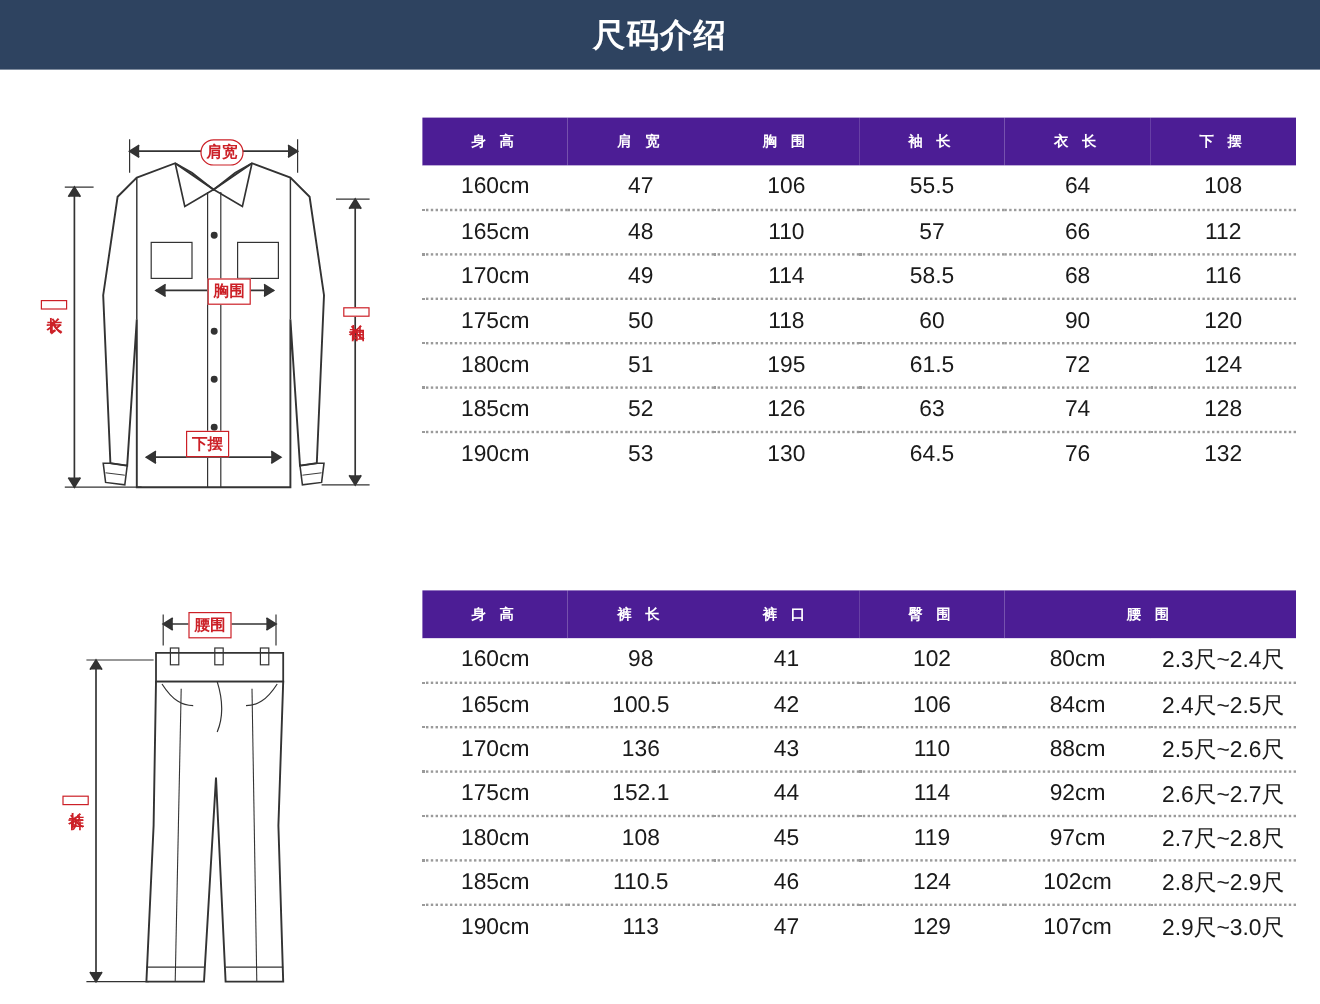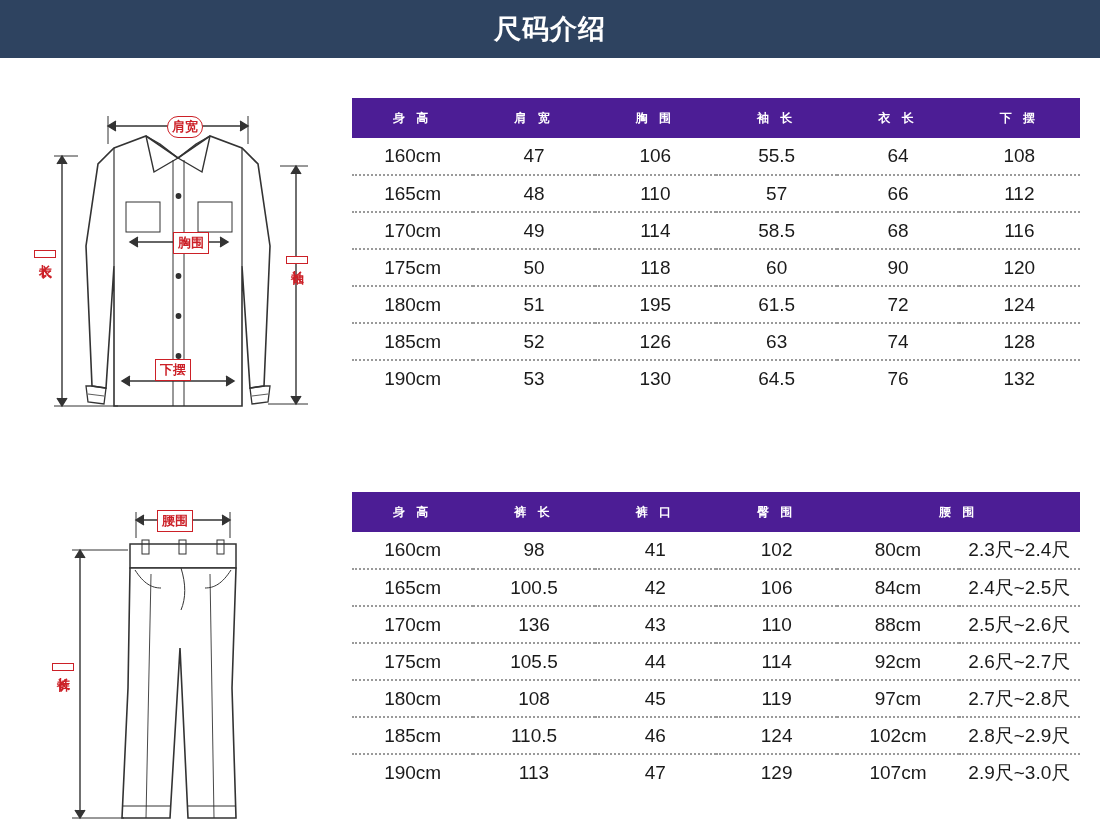--- a/index.html
+++ b/index.html
@@ -316,21 +316,21 @@
         <tr>
           <td>170cm</td>
           <td>136</td>
           <td>43</td>
           <td>110</td>
           <td>88cm</td>
           <td>2.5尺~2.6尺</td>
         </tr>
         <tr>
           <td>175cm</td>
-          <td>105.5</td>
+          <td>152.1</td>
           <td>44</td>
           <td>114</td>
           <td>92cm</td>
           <td>2.6尺~2.7尺</td>
         </tr>
         <tr>
           <td>180cm</td>
           <td>108</td>
           <td>45</td>
           <td>119</td>

